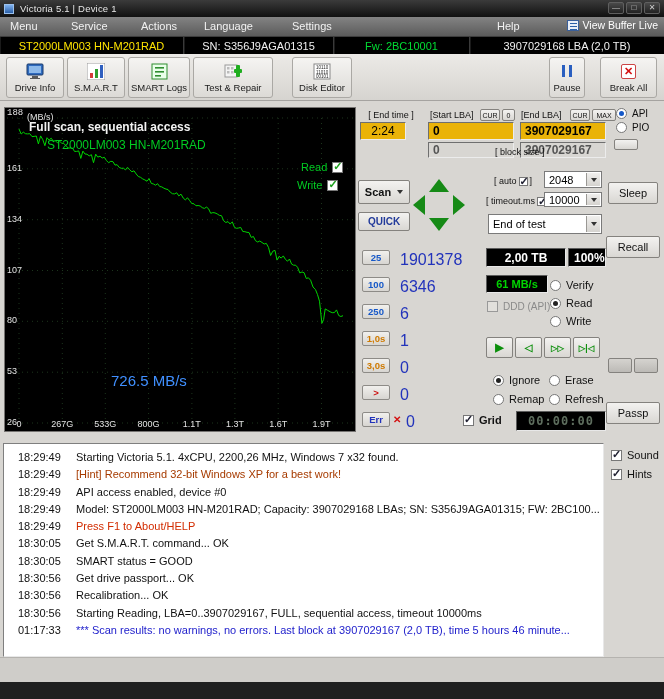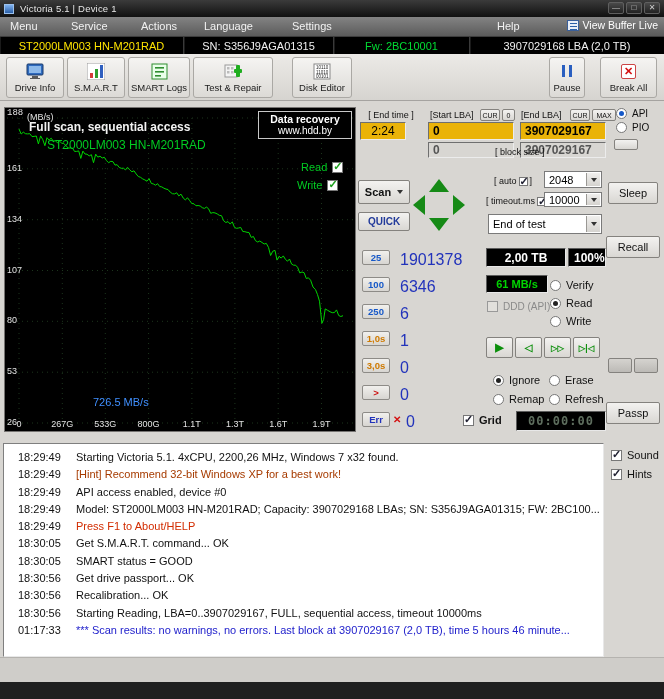--- a/index.html
+++ b/index.html
@@ -43,21 +43,21 @@
   .grid{stroke:#1c351c;stroke-width:1;stroke-dasharray:1 4;}
   .ytick{position:absolute;left:2px;font-size:9px;color:#e2e2e2;}
   .ytick.unit{left:22px;}
   .xtick{position:absolute;top:311px;transform:translateX(-50%);font-size:9px;color:#e2e2e2;}
   .gtitle{position:absolute;left:24px;top:12px;color:#f2f2f2;font-size:12px;font-weight:bold;}
   .gsub{position:absolute;left:42px;top:30px;color:#00cc22;font-size:12px;}
   .watermark{position:absolute;right:3px;top:3px;width:94px;background:#000;border:1px solid #c8c8c8;color:#fff;text-align:center;padding:1px 0 2px;}
   .watermark .l1{font-size:10.5px;font-weight:bold;}
   .watermark .l2{font-size:10px;}
   .legend-row{position:absolute;display:flex;align-items:center;gap:5px;color:#00cc22;font-size:11px;}
-  .annot{position:absolute;left:88px;top:264px;color:#4090ff;font-size:11px;margin-top:24px;}
+  .annot{position:absolute;left:106px;top:264px;color:#4090ff;font-size:15px;}
 
   
   .lab9{position:absolute;font-size:9px;color:#111;white-space:nowrap;}
   .btn{position:absolute;background:linear-gradient(#f3f2f0,#d9d7d3);border:1px solid #84827e;border-radius:2px;display:flex;align-items:center;justify-content:center;font-size:11px;color:#111;}
   .tinybtn{font-size:7px;letter-spacing:0;}
   .field{position:absolute;background:#eab308;border:1px solid;border-color:#6f6f6f #ececec #ececec #6f6f6f;font-weight:bold;font-size:12px;display:flex;align-items:center;padding-left:4px;color:#000;}
   .field.center{justify-content:center;padding-left:0;font-weight:normal;}
   .field.disabled{background:#d8d6d2;color:#555;}
   .lcd{position:absolute;background:#000;border:1px solid;border-color:#5c5c5c #e8e8e8 #e8e8e8 #5c5c5c;color:#fff;font-weight:bold;display:flex;align-items:center;justify-content:center;font-size:12px;}
   .lcd.split{justify-content:space-between;padding:0 5px;}
@@ -210,24 +210,20 @@
         <line class="grid" x1="100.3" x2="100.3" y1="10.0" y2="315.0"></line>
         <line class="grid" x1="143.6" x2="143.6" y1="10.0" y2="315.0"></line>
         <line class="grid" x1="186.9" x2="186.9" y1="10.0" y2="315.0"></line>
         <line class="grid" x1="229.9" x2="229.9" y1="10.0" y2="315.0"></line>
         <line class="grid" x1="273.2" x2="273.2" y1="10.0" y2="315.0"></line>
         <line class="grid" x1="316.5" x2="316.5" y1="10.0" y2="315.0"></line>
         <polyline points="14.0,21.1 16.2,26.0 18.3,24.1 20.5,25.7 22.6,25.9 24.8,25.7 27.0,28.6 29.1,28.4 31.3,28.0 33.4,35.9 35.6,27.9 37.8,31.7 39.9,37.7 42.0,29.7 44.1,32.1 46.2,30.2 48.3,33.2 50.3,32.7 52.4,34.8 54.5,33.2 56.7,35.1 58.8,35.6 61.0,37.7 63.1,40.0 65.3,40.0 67.5,40.1 69.5,43.4 71.6,43.4 73.7,42.9 75.8,50.4 77.9,43.1 80.0,46.0 82.0,46.2 84.2,47.9 86.4,46.7 88.5,54.7 90.7,46.2 92.8,49.1 95.0,48.2 97.2,50.0 99.3,49.3 101.5,52.6 103.6,54.7 105.8,53.3 108.0,53.7 110.0,57.1 112.1,56.7 114.2,59.4 116.3,60.3 118.4,60.2 120.5,61.9 122.5,59.3 124.7,61.8 126.9,63.8 129.0,62.8 131.2,66.0 133.3,68.5 135.5,69.3 137.7,70.9 139.8,71.9 142.0,73.2 144.1,70.6 146.3,75.4 148.5,76.0 150.5,77.2 152.6,75.7 154.7,78.5 156.8,78.9 158.9,80.2 161.0,81.1 163.0,81.5 165.2,84.1 167.4,85.7 169.5,85.9 171.7,84.8 173.8,87.9 176.0,86.2 178.2,90.0 180.3,91.9 182.5,89.8 184.6,92.5 186.8,95.5 189.0,95.8 191.0,97.8 193.1,97.5 195.2,98.0 197.3,99.7 199.4,100.4 201.5,99.1 203.5,100.7 205.7,105.3 207.9,104.6 210.0,104.9 212.2,105.9 214.3,107.3 216.5,107.7 218.7,112.8 220.8,114.5 223.0,113.6 225.1,116.0 227.3,113.9 229.5,119.4 231.5,120.3 233.6,120.0 235.7,119.4 237.8,123.5 239.9,123.7 242.0,124.3 244.0,124.5 246.2,129.4 248.4,128.5 250.5,132.7 252.7,134.0 254.8,133.0 257.0,134.5 259.2,136.0 261.3,135.4 263.5,139.4 265.6,147.5 267.8,143.2 270.0,142.4 272.0,152.1 274.1,148.3 276.2,150.1 278.3,147.9 280.4,151.3 282.5,153.2 284.5,151.0 286.6,156.1 288.6,157.2 290.6,157.2 292.6,159.3 294.8,164.9 297.0,164.0 299.1,164.7 301.3,170.5 303.4,169.8 305.6,172.2 308.0,179.0 310.5,181.6 312.5,186.6 314.5,193.2 316.9,215.3 318.6,211.6 320.2,200.9 322.6,202.3 325.0,203.7 327.2,204.7 329.4,204.6 331.5,201.9 333.7,207.5 335.8,208.5 338.0,207.7" fill="none" stroke="#00d400" stroke-width="1"></polyline>
       </svg>
     <div class="gtitle">Full scan, sequential access</div>
     <div class="gsub">ST2000LM003 HN-M201RAD</div>
-    <div class="watermark">
-      <div class="l1">Data recovery</div>
-      <div class="l2">www.hdd.by</div>
-    </div>
     <div class="legend-row" style="left:296px;top:53px">
       <span>Read</span>
       <span class="cb green checked"></span>
     </div>
     <div class="legend-row" style="left:292px;top:71px">
       <span>Write</span>
       <span class="cb green checked"></span>
     </div>
     <div class="annot">726.5 MB/s</div>
   <span class="ytick" style="top: 0; font-family: Liberation Mono, monospace;">188</span>

